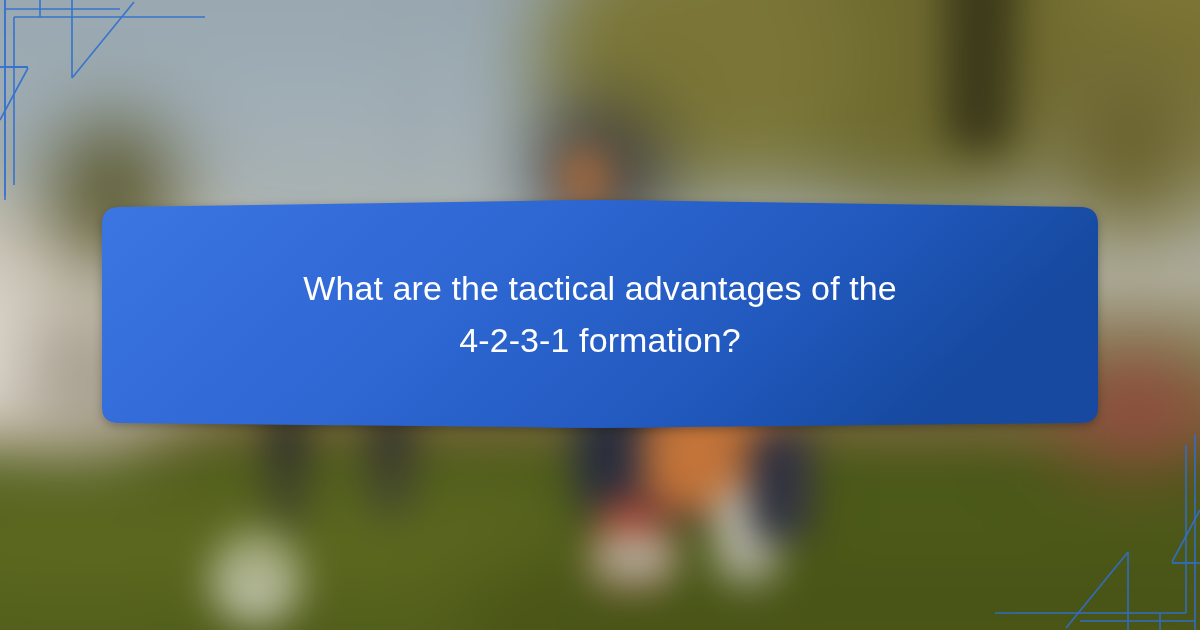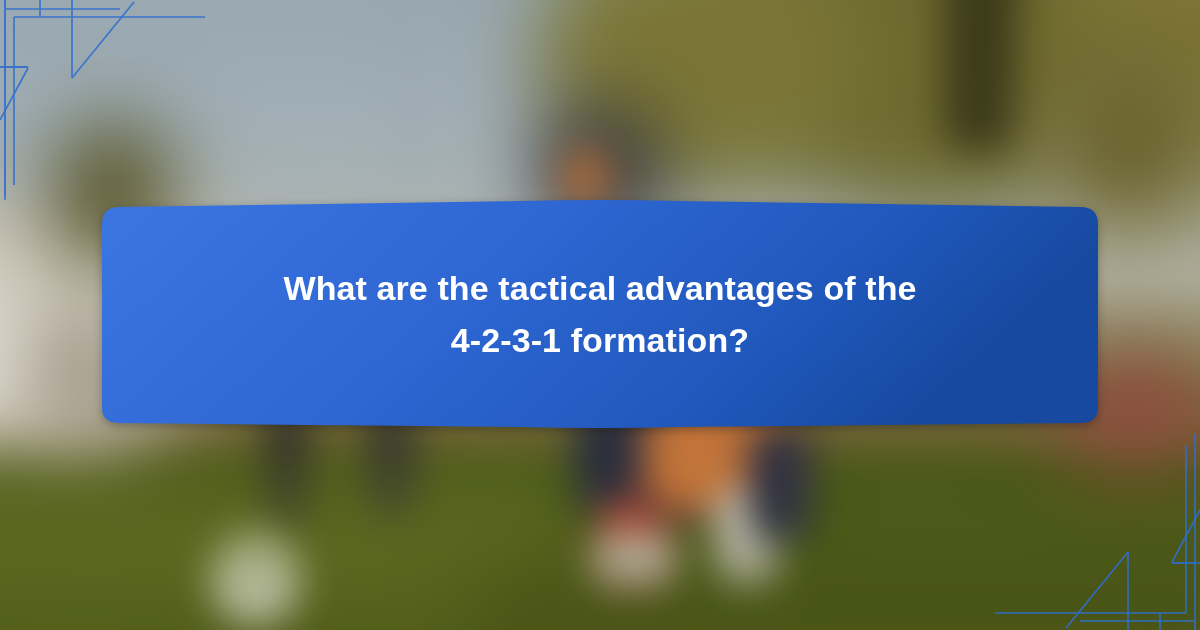--- a/index.html
+++ b/index.html
@@ -89,21 +89,21 @@
   .card-text {
     position: absolute;
     inset: 0;
     display: flex;
     align-items: center;
     justify-content: center;
     text-align: center;
     color: #ffffff;
     font-size: 34px;
     line-height: 52px;
-    font-weight: 700;
+    font-weight: 400;
     letter-spacing: 0.1px;
     padding: 0 90px;
     box-sizing: border-box;
     white-space: pre-line;
   }
 </style>
 </head>
 <body>
 
 <div id="stage">

